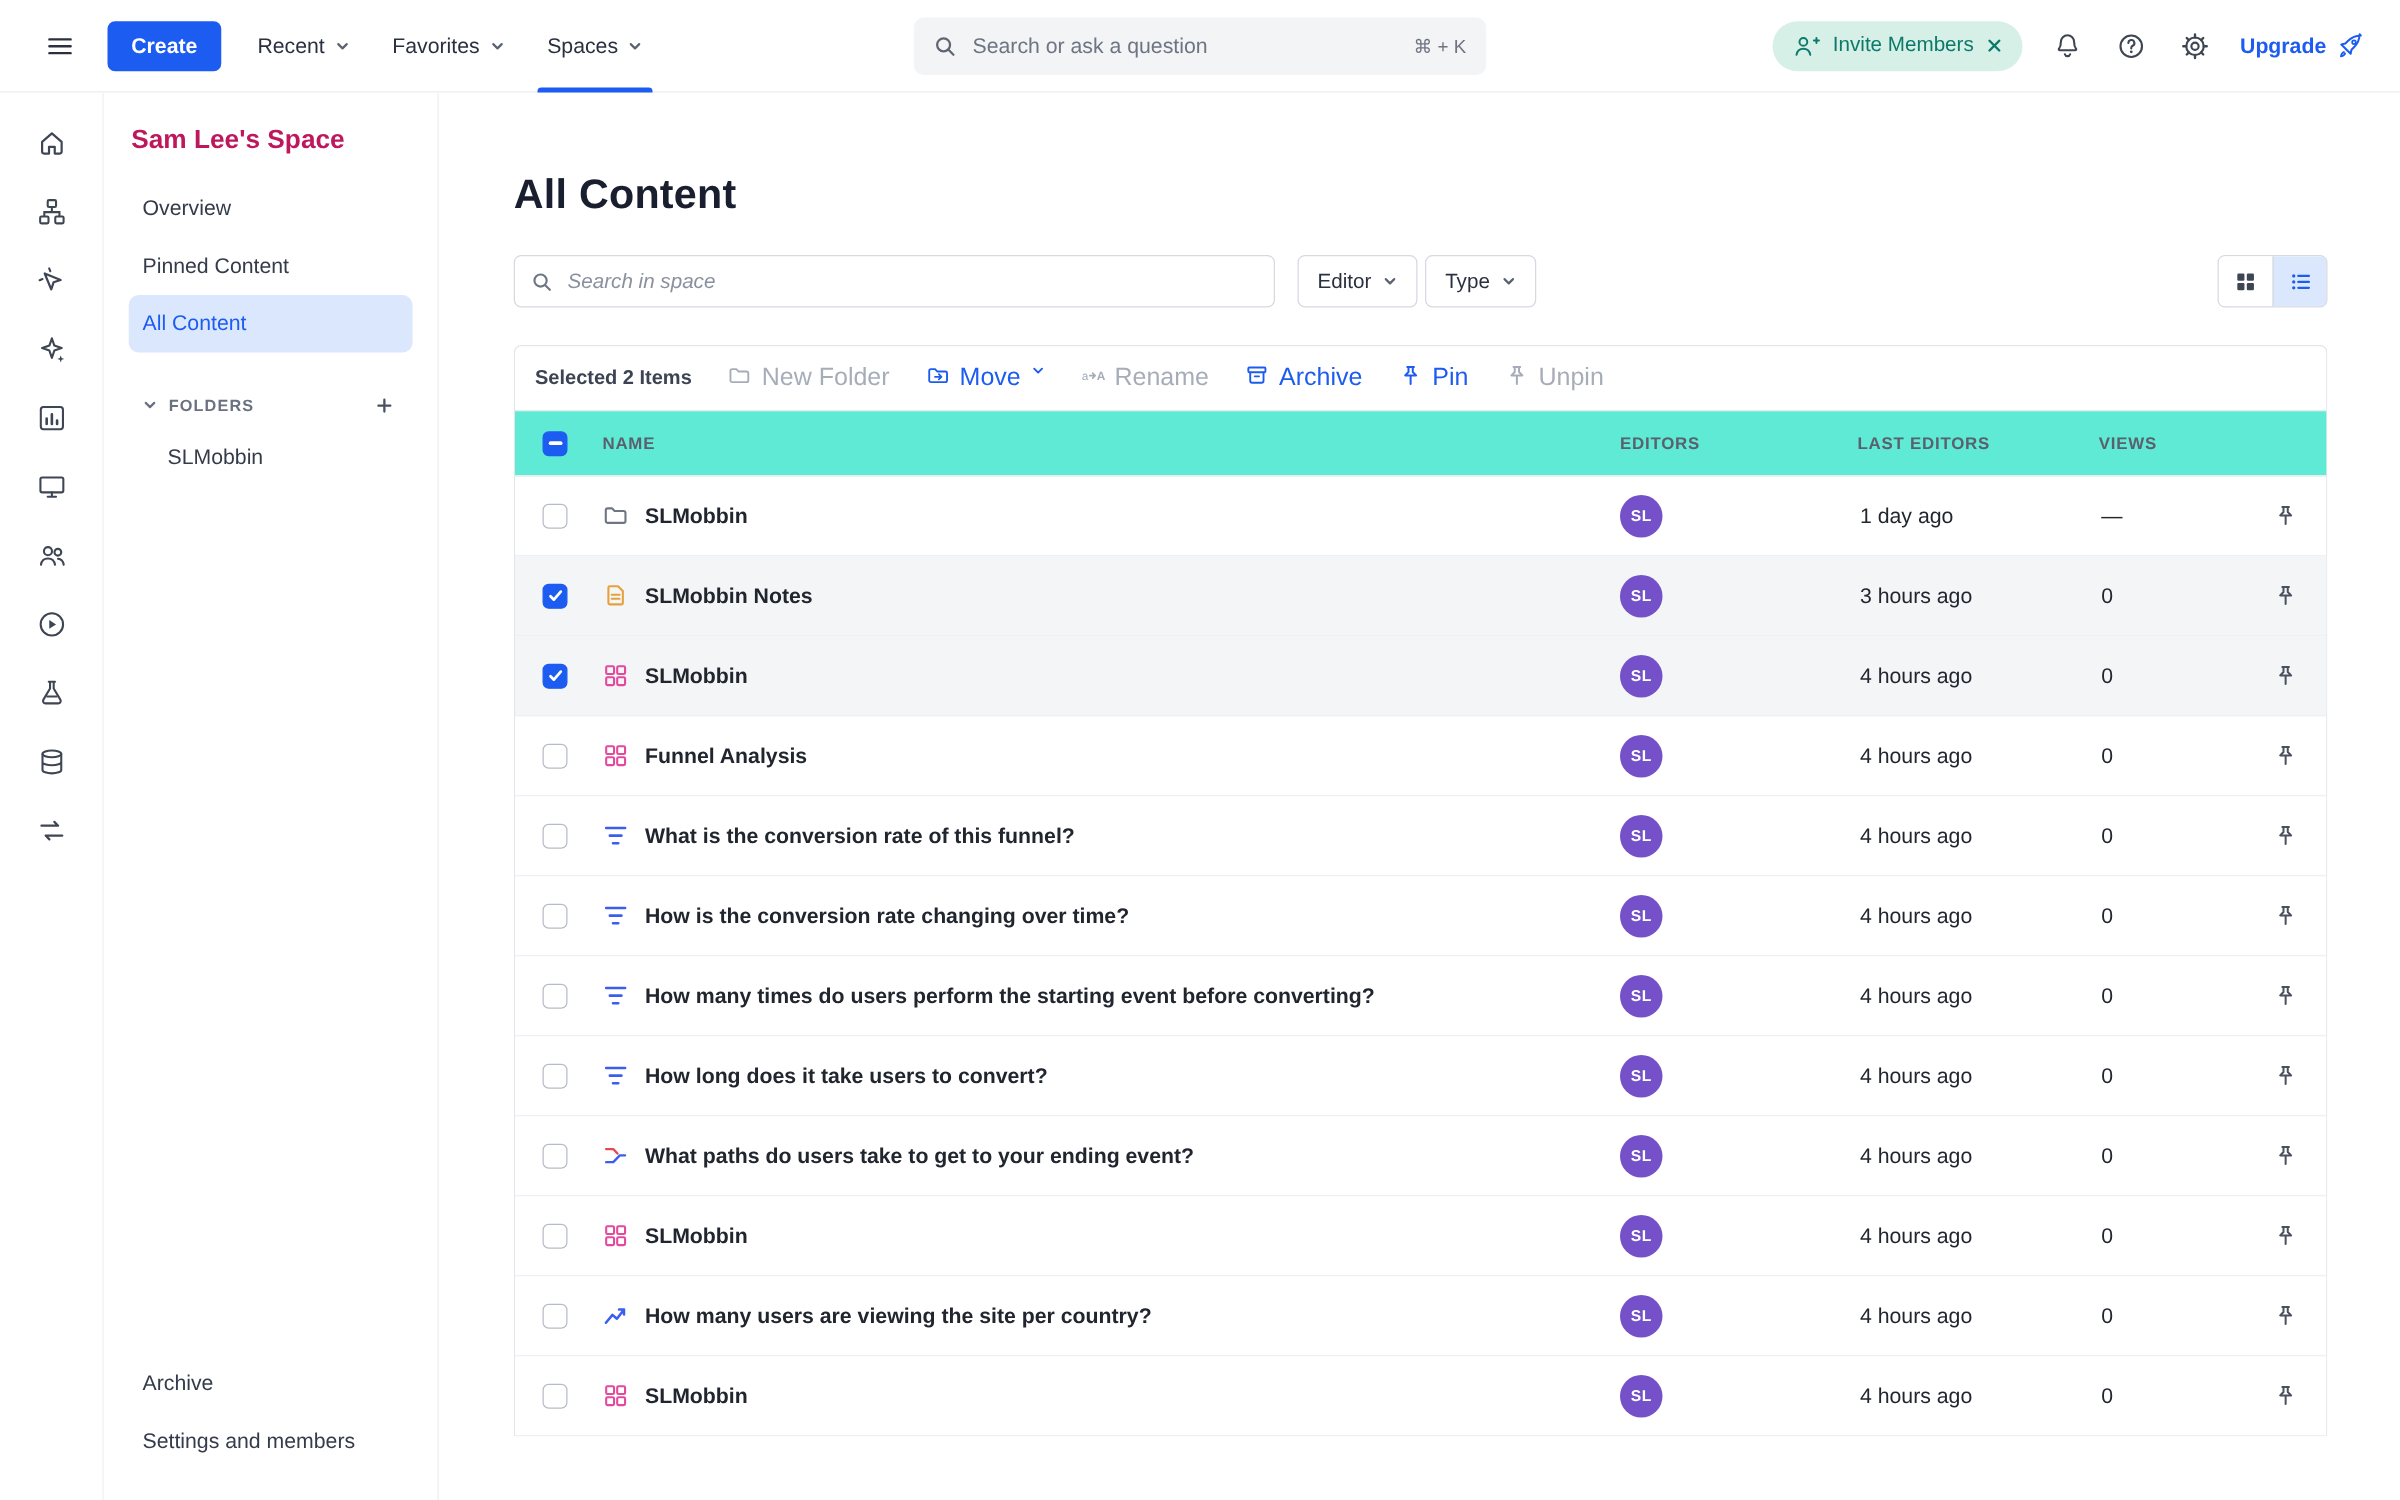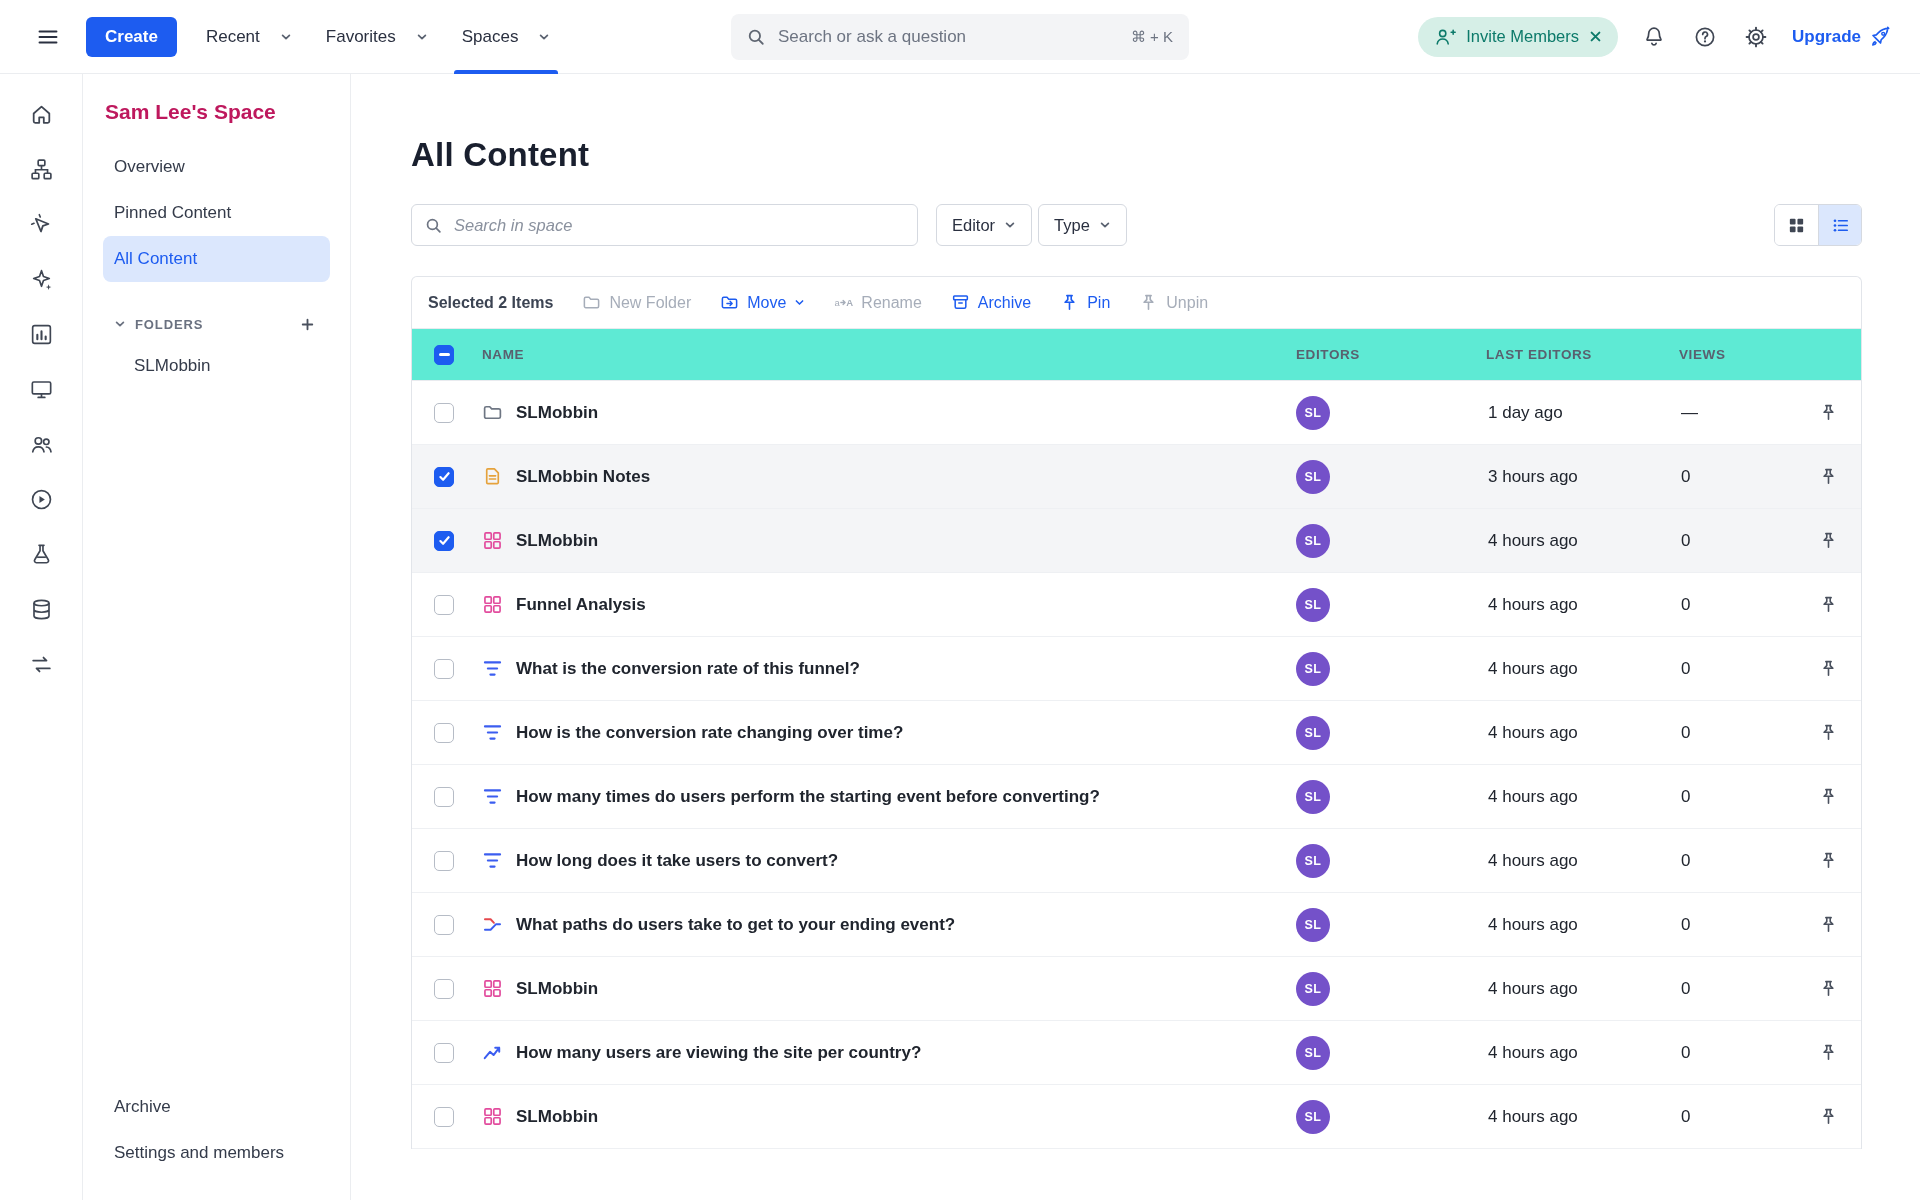--- a/index.html
+++ b/index.html
@@ -17,21 +17,21 @@
     border-bottom:1px solid #ebedf0; display:flex; align-items:center;
     padding:0 28px; z-index:20;
   }
   .hamburger { width:40px; height:40px; border:none; background:none; display:flex; align-items:center; justify-content:center; color:#2a3040; }
   .hamburger svg { width:24px; height:24px; }
   .create-btn {
     margin-left:18px; height:40px; padding:0 19px; border:none; border-radius:6px;
     background:#1d5cf0; color:#fff; font-size:17px; font-weight:700;
   }
   .topnav { display:flex; height:74px; margin-left:12px; }
-  .topnav-item { position:relative; display:flex; align-items:center; gap:20px; padding:0 17px; font-size:17px; color:#2a3040; cursor:pointer; }
+  .topnav-item { position:relative; display:flex; align-items:center; gap:8px; padding:0 17px; font-size:17px; color:#2a3040; cursor:pointer; }
   .topnav-item .chev { width:12px; height:12px; color:#5a6270; }
   .topnav-item.active::after {
     content:''; position:absolute; left:9px; right:9px; bottom:0; height:4px;
     background:#1d5cf0; border-radius:3px 3px 0 0;
   }
   .global-search {
     position:absolute; left:50%; top:14px; transform:translateX(-50%);
     width:458px; height:46px; background:#f3f4f6; border-radius:8px;
     display:flex; align-items:center; padding:0 16px; gap:11px;
   }
@@ -79,39 +79,39 @@
   .folders-add svg { width:13px; height:13px; }
   .folder-item { height:44px; display:flex; align-items:center; padding-left:31px; font-size:17px; color:#343b4a; cursor:pointer; }
   .sidebar-footer { position:absolute; left:20px; right:20px; bottom:24px; }
   .sfooter-item { height:46px; display:flex; align-items:center; padding:0 11px; font-size:17px; color:#343b4a; cursor:pointer; }
 
   
   .main { position:fixed; top:74px; left:351px; right:0; bottom:0; background:#fff; padding:62px 58px 0 60px; overflow:hidden; }
   .page-title { font-size:33px; font-weight:700; color:#191f2e; margin:0; letter-spacing:.2px; }
   .filter-row { display:flex; align-items:center; margin-top:30px; gap:18px; }
   .space-search {
-    width:507px; height:42px; border:1px solid #d5d9e0; border-radius:6px;
+    width:609px; height:42px; border:1px solid #d5d9e0; border-radius:6px;
     display:flex; align-items:center; padding:0 13px; gap:10px; background:#fff;
   }
   .space-search .sicon { width:17px; height:17px; color:#6d7482; flex:none; }
   .space-search input { flex:1; min-width:0; border:none; outline:none; background:transparent; font-size:16.5px; color:#20252e; font-family:inherit; }
   .space-search input::placeholder { color:#8a919e; font-style:italic; }
   .filter-btn { height:42px; border:1px solid #d5d9e0; border-radius:6px; background:#fff; display:flex; align-items:center; gap:9px; padding:0 15px; font-size:16.5px; color:#2a3040; }
   .filter-btn .chev { width:12px; height:12px; color:#5a6270; }
   .view-toggle { margin-left:auto; display:flex; border:1px solid #d5d9e0; border-radius:6px; overflow:hidden; }
   .vt-btn { width:43px; height:40px; border:none; background:#fff; display:flex; align-items:center; justify-content:center; color:#3f4653; padding:0; }
   .vt-btn + .vt-btn { border-left:1px solid #d5d9e0; }
   .vt-btn.active { background:#dbe7fd; color:#1d5cf0; }
   .vt-btn svg { width:19px; height:19px; }
 
   
   .table { margin-top:30px; border:1px solid #e2e5ea; border-bottom:none; border-radius:6px 6px 0 0; }
   .toolbar { height:52px; display:flex; align-items:center; gap:29px; padding:0 16px; border-bottom:1px solid #e9ebef; }
   .selected-count { font-size:16px; font-weight:700; color:#3c4453; }
-  .tb-action { display:flex; align-items:center; gap:8px; background:none; border:none; padding:0; font-size:16px; font-weight:500; color:#1d5cf0; }
+  .tb-action { display:flex; gap:8px; background:none; border:none; padding:0; font-size:20px; font-weight:500; color:#1d5cf0; }
   .tb-action.disabled { color:#a6adb9; font-weight:400; cursor:default; }
   .tb-action .ic { width:19px; height:19px; }
   .tb-action .chev { display:none; width:11px; height:11px; }
   .tb-action.haschev .chev { display:block; }
 
   .tgrid { display:grid; grid-template-columns:64px 1fr 190px 193px 116px 66px; align-items:center; }
   .thead { height:52px; border-bottom:1px solid #e9ebef; background:#5eead4; }
   .th { font-size:13.5px; font-weight:700; letter-spacing:.6px; color:#59616f; }
   .th.th-name { padding-left:6px; }
 

